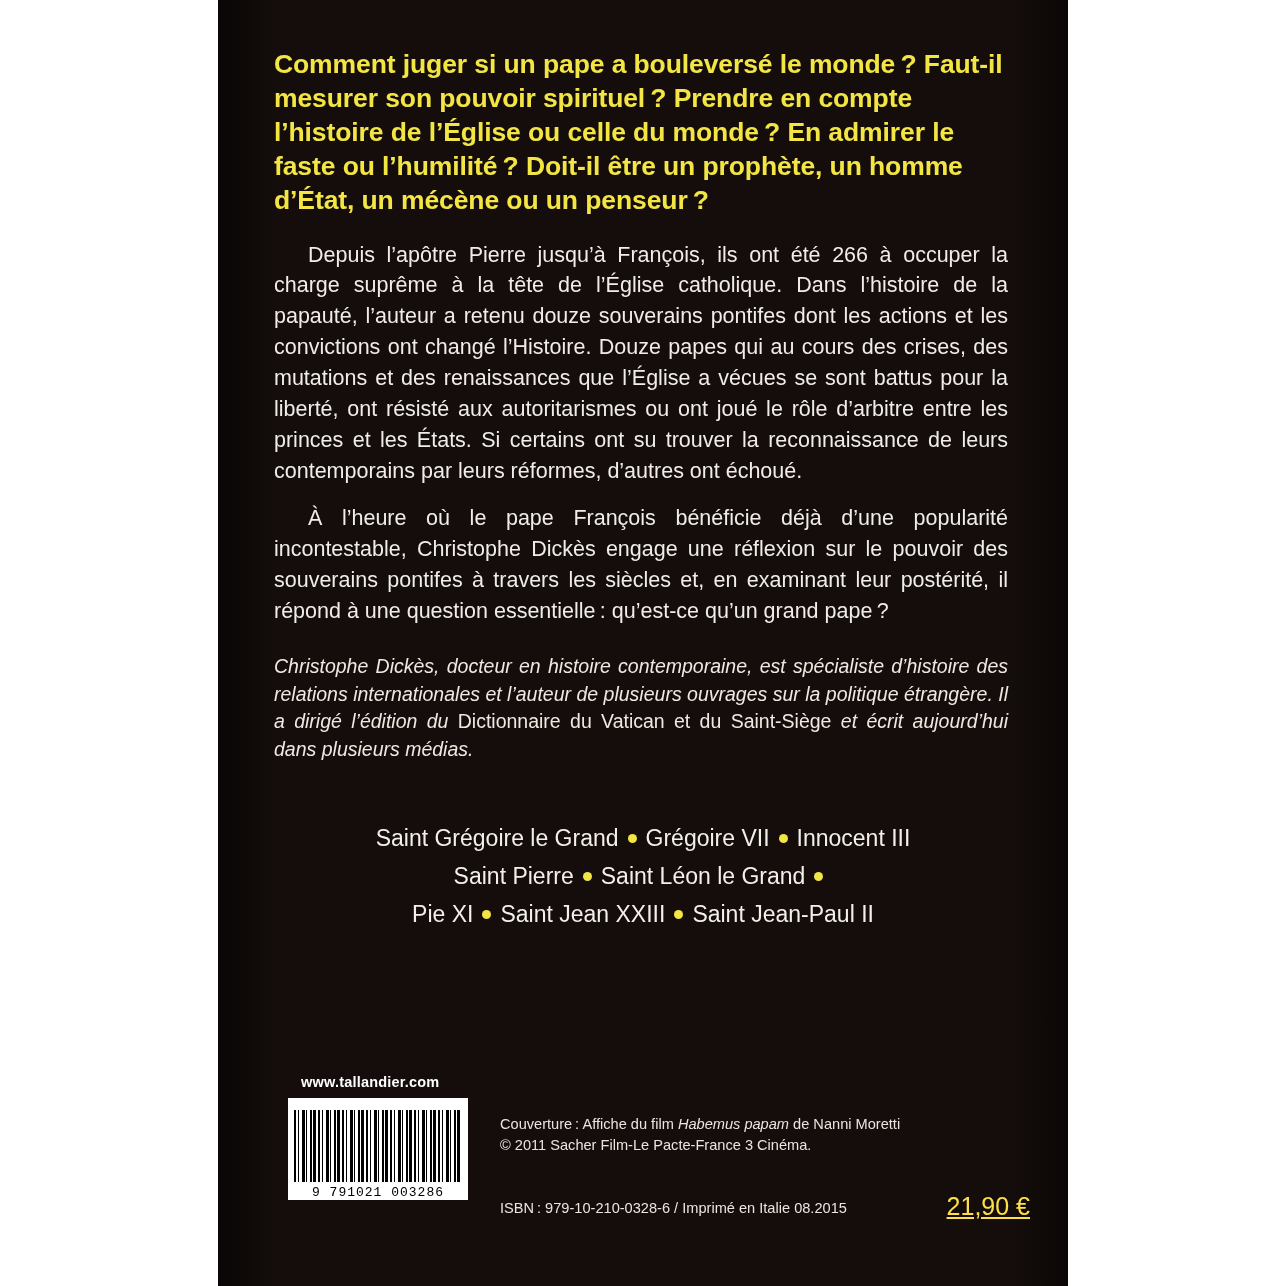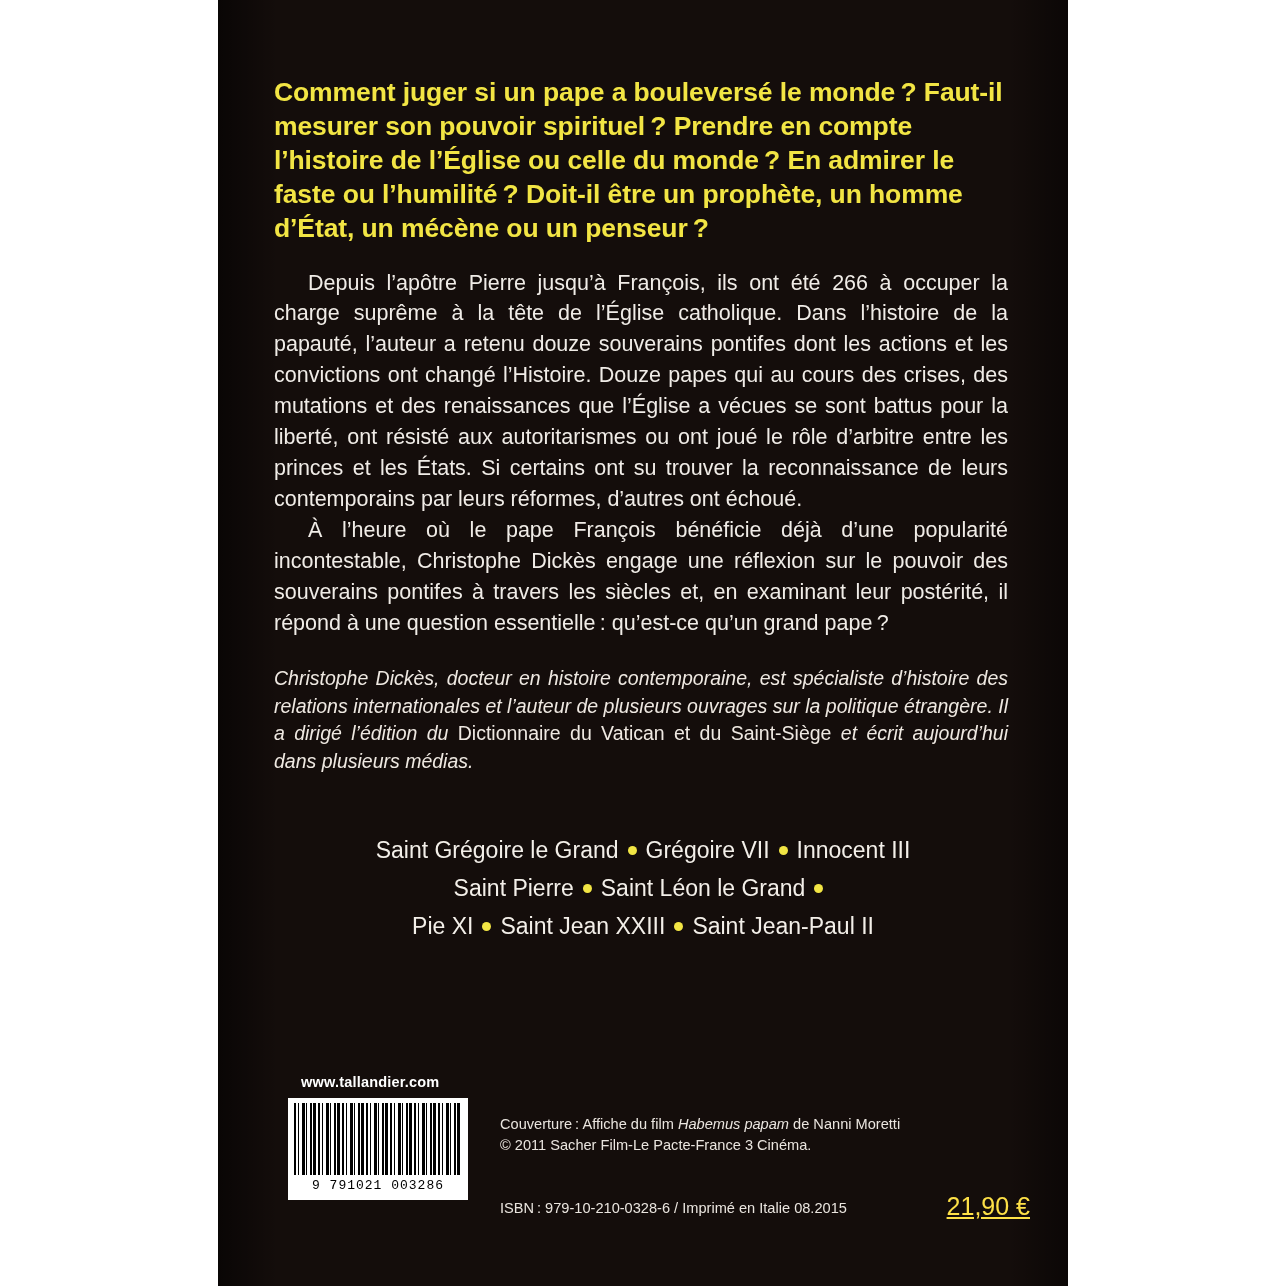--- a/index.html
+++ b/index.html
@@ -43,30 +43,31 @@
     position: relative;
     padding: 0 56px;
   }
 
   .headline {
     color: #f2e544;
     font-weight: bold;
     font-size: 26.5px;
     line-height: 1.28;
     letter-spacing: -0.1px;
-    margin-top: 76px;
+    margin-top: 48px;
     padding-right: 6px;
   }
 
   .body-par {
     color: #f0ece7;
     font-size: 21.5px;
     line-height: 1.44;
     text-align: justify;
     text-indent: 34px;
+    margin-top: 16px;
     padding-right: 4px;
   }
   .body-par.first { margin-top: 22px; }
 
   .bio {
     color: #efe9e2;
     font-size: 19.5px;
     line-height: 1.42;
     font-style: italic;
     text-align: justify;
@@ -110,21 +111,21 @@
     font-weight: bold;
     letter-spacing: 0.2px;
   }
   .barcode-box {
     position: absolute;
     left: 60px;
     top: 42px;
     width: 180px;
     height: 102px;
     background: #ffffff;
-    padding: 5px 6px 2px 6px;
+    padding: 12px 6px 2px 6px;
     box-sizing: border-box;
   }
   .bars {
     height: 72px;
     width: 100%;
     background-image: repeating-linear-gradient(
       90deg,
       #000 0px, #000 2px, #fff 2px, #fff 4px,
       #000 4px, #000 5px, #fff 5px, #fff 8px,
       #000 8px, #000 11px, #fff 11px, #fff 12px,

